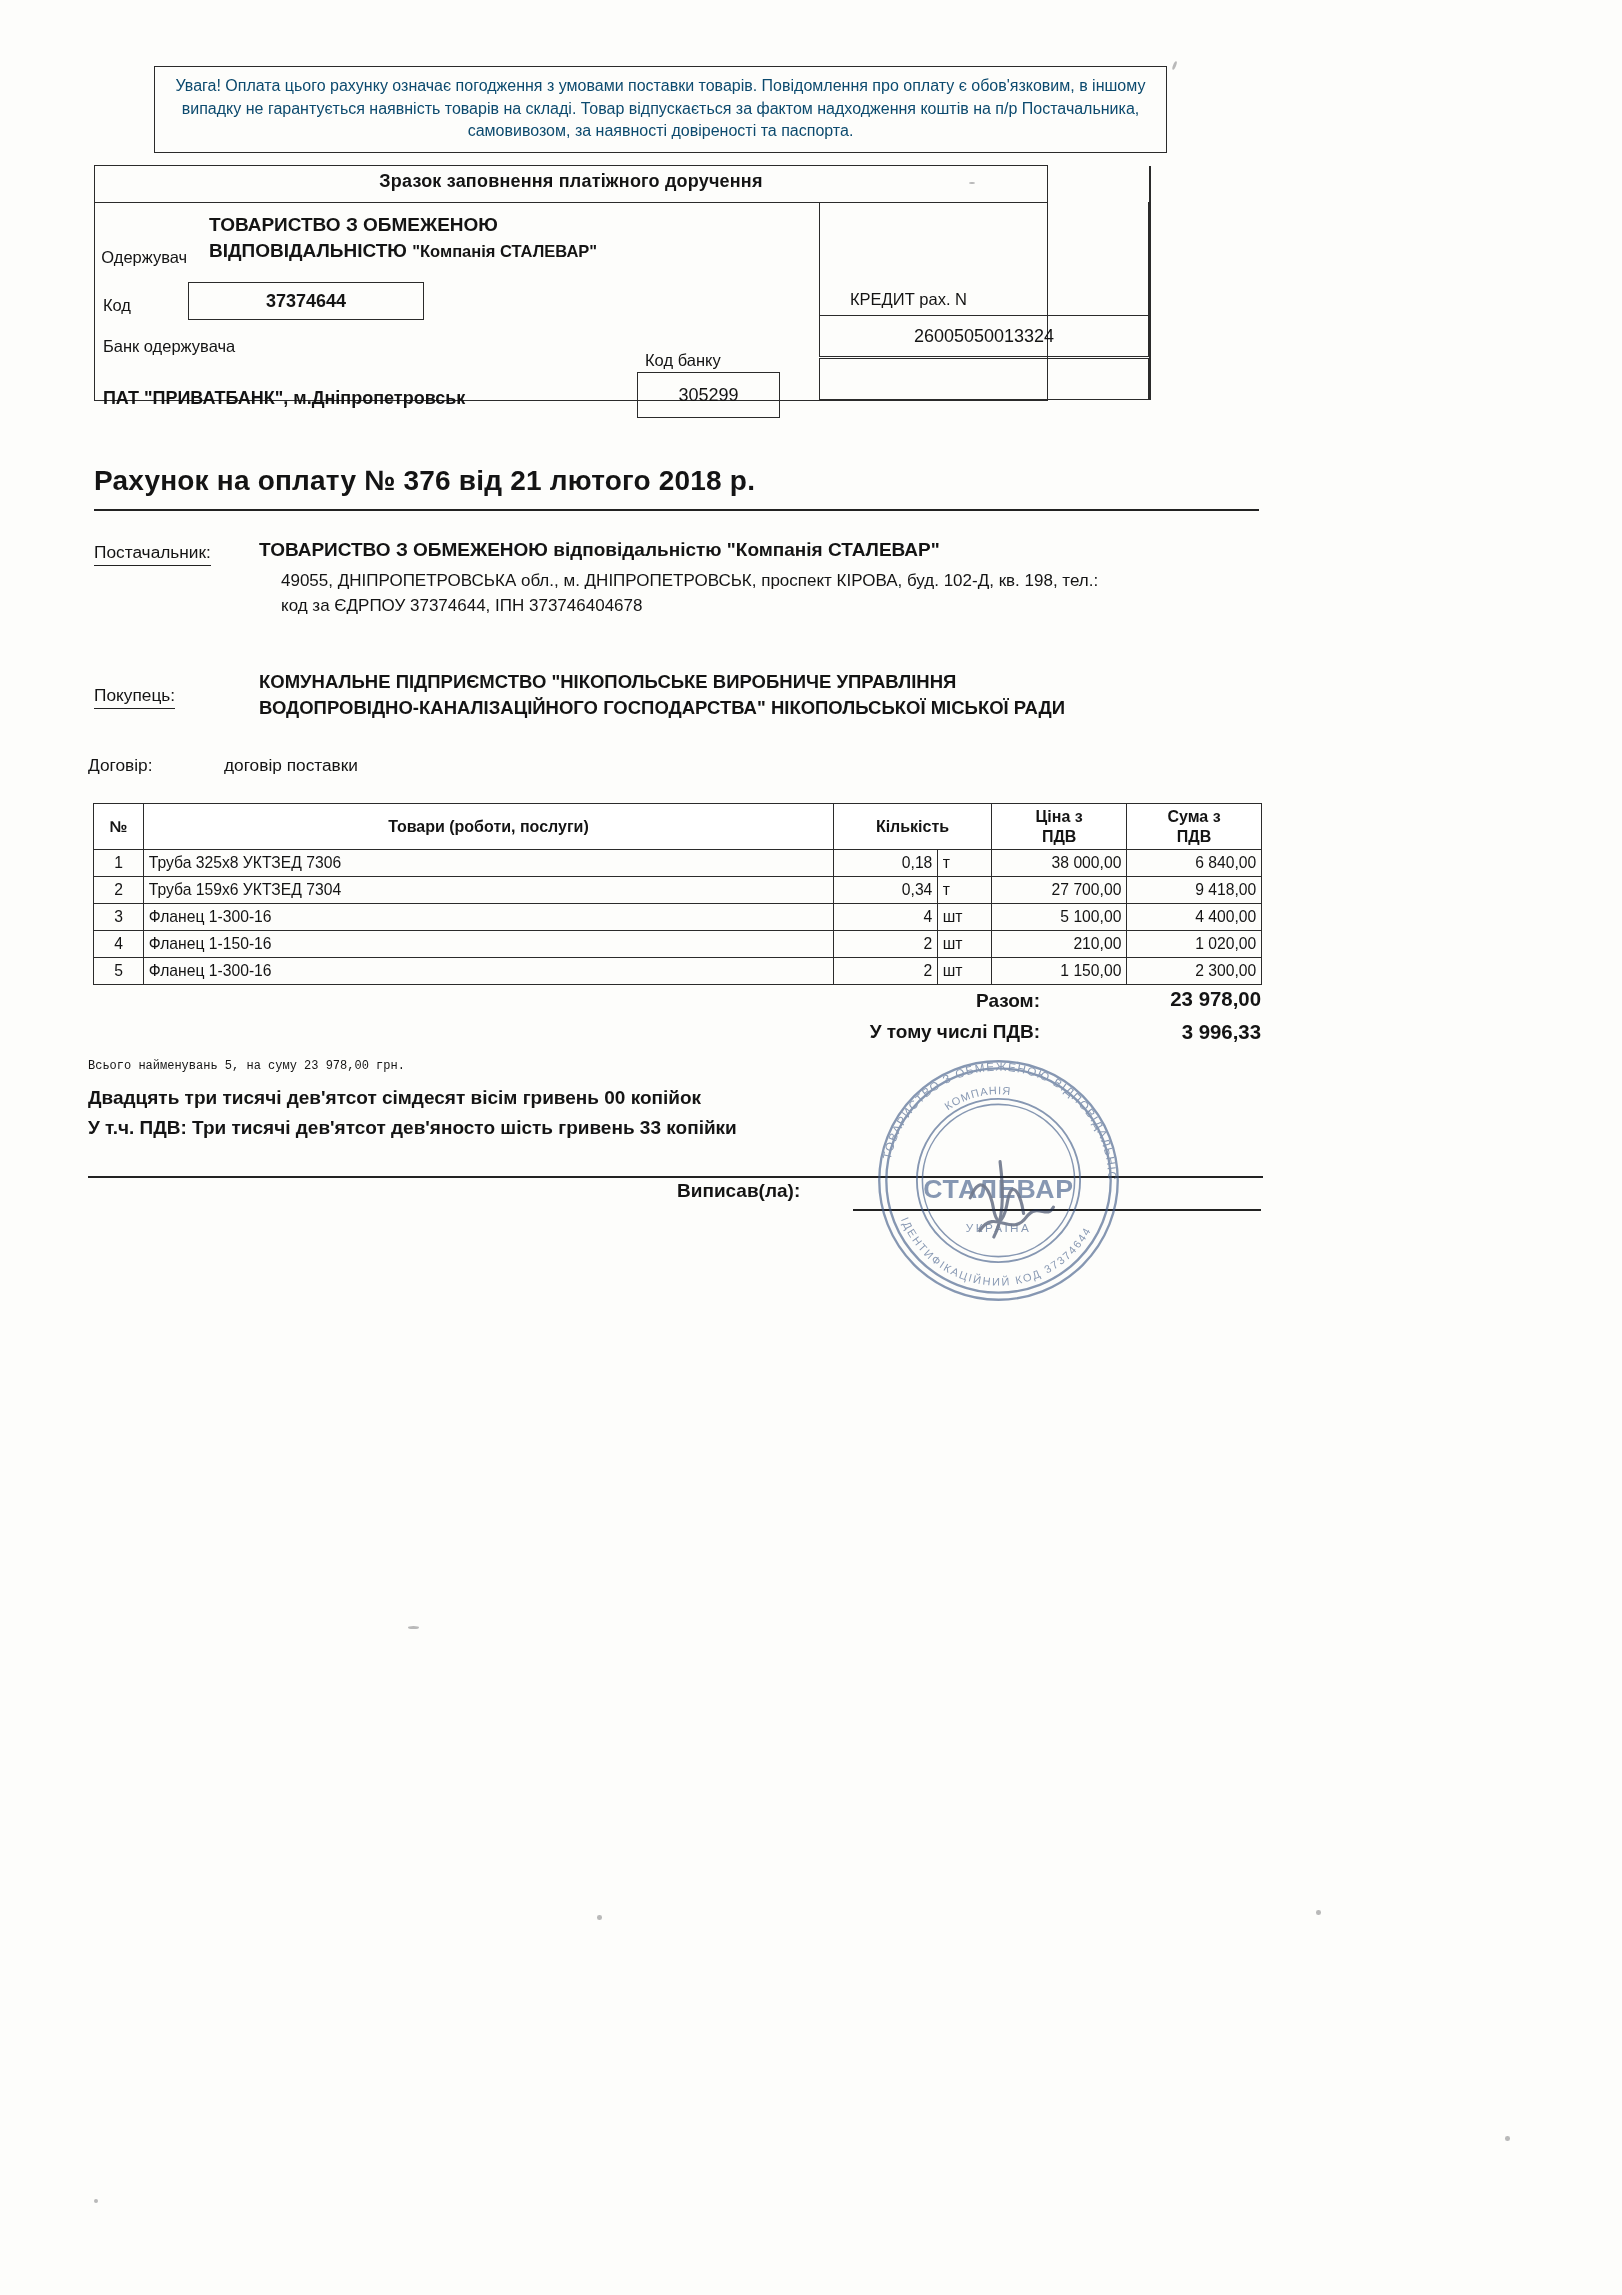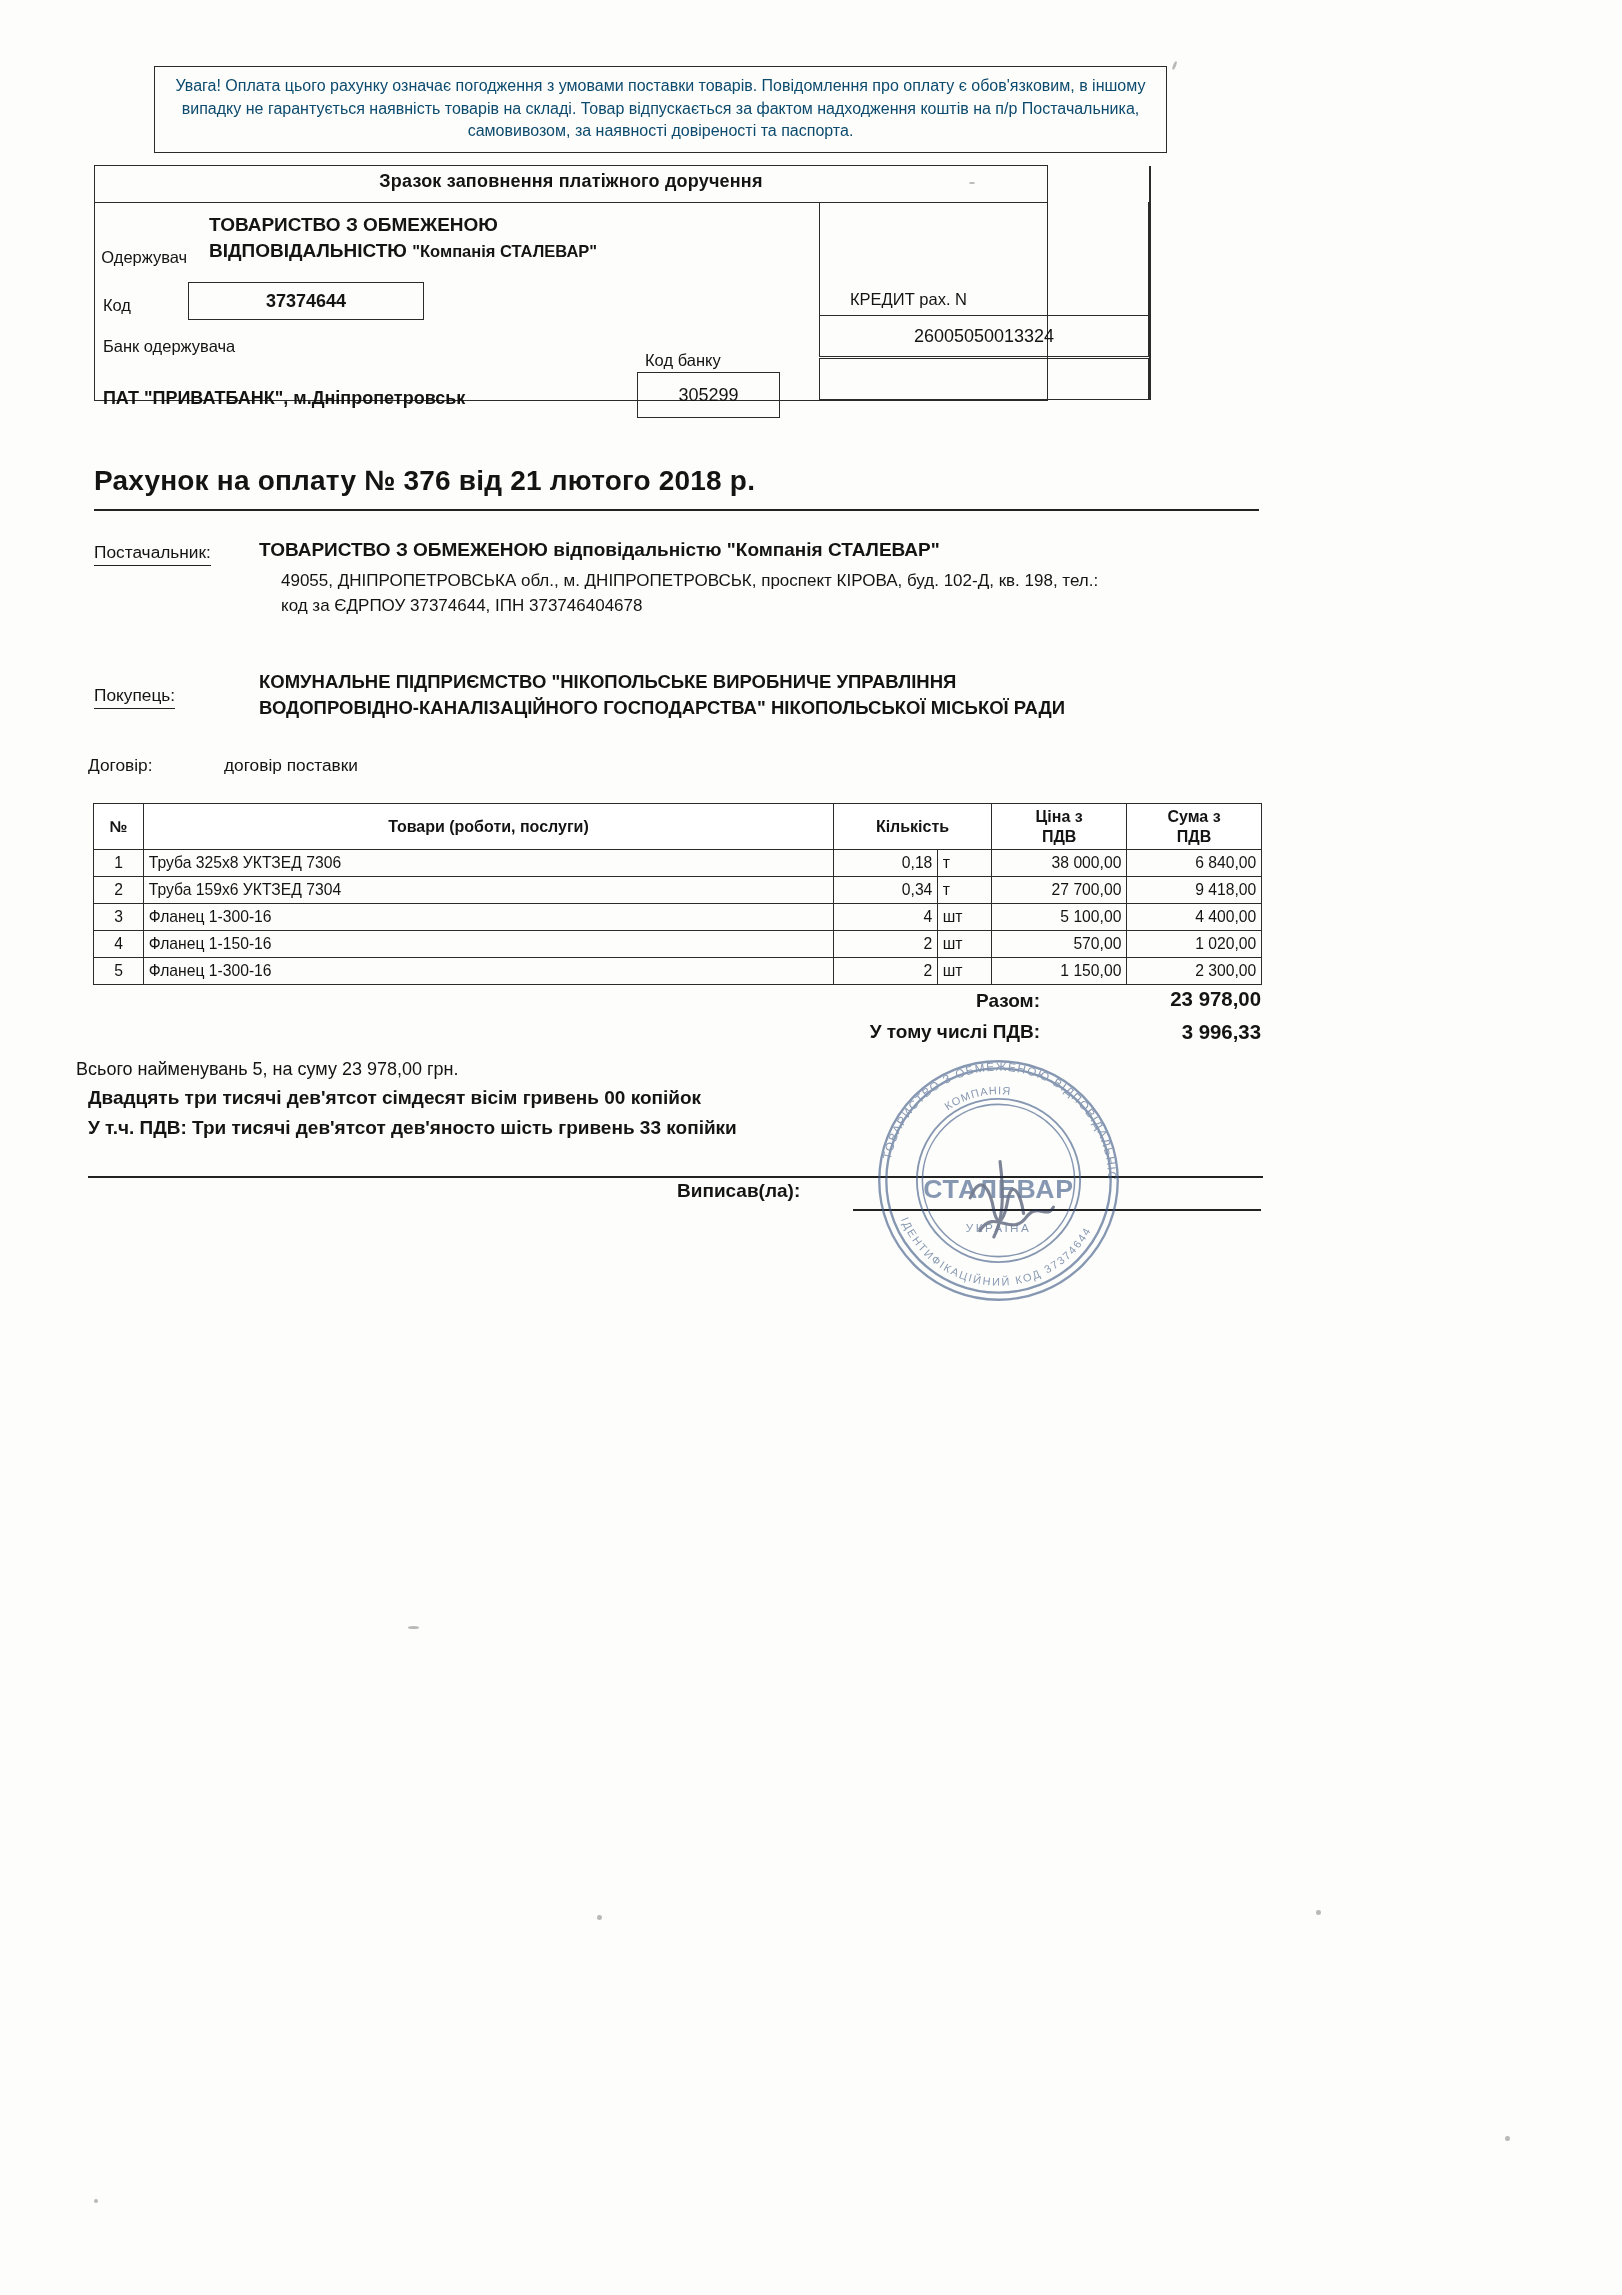--- a/index.html
+++ b/index.html
@@ -313,23 +313,24 @@
     left: 1096px;
     top: 1021px;
     width: 165px;
     text-align: right;
     font-size: 20.4px;
     font-weight: bold;
   }
 
   .summary-count {
     position: absolute;
-    left: 76px;
+    left: 88px;
     top: 1059px;
-    font-size: 18px;
+    font-size: 12px;
+    font-family: Liberation Mono, monospace;
   }
   .words-1 {
     position: absolute;
     left: 88px;
     top: 1087px;
     font-size: 19px;
     font-weight: bold;
   }
   .words-2 {
     position: absolute;
@@ -476,21 +477,21 @@
         <td class="c-qty">4</td>
         <td class="c-unit">шт</td>
         <td class="c-price">5 100,00</td>
         <td class="c-sum">4 400,00</td>
       </tr>
       <tr>
         <td class="c-no">4</td>
         <td class="c-name">Фланец 1-150-16</td>
         <td class="c-qty">2</td>
         <td class="c-unit">шт</td>
-        <td class="c-price">570,00</td>
+        <td class="c-price">210,00</td>
         <td class="c-sum">1 020,00</td>
       </tr>
       <tr>
         <td class="c-no">5</td>
         <td class="c-name">Фланец 1-300-16</td>
         <td class="c-qty">2</td>
         <td class="c-unit">шт</td>
         <td class="c-price">1 150,00</td>
         <td class="c-sum">2 300,00</td>
       </tr>

